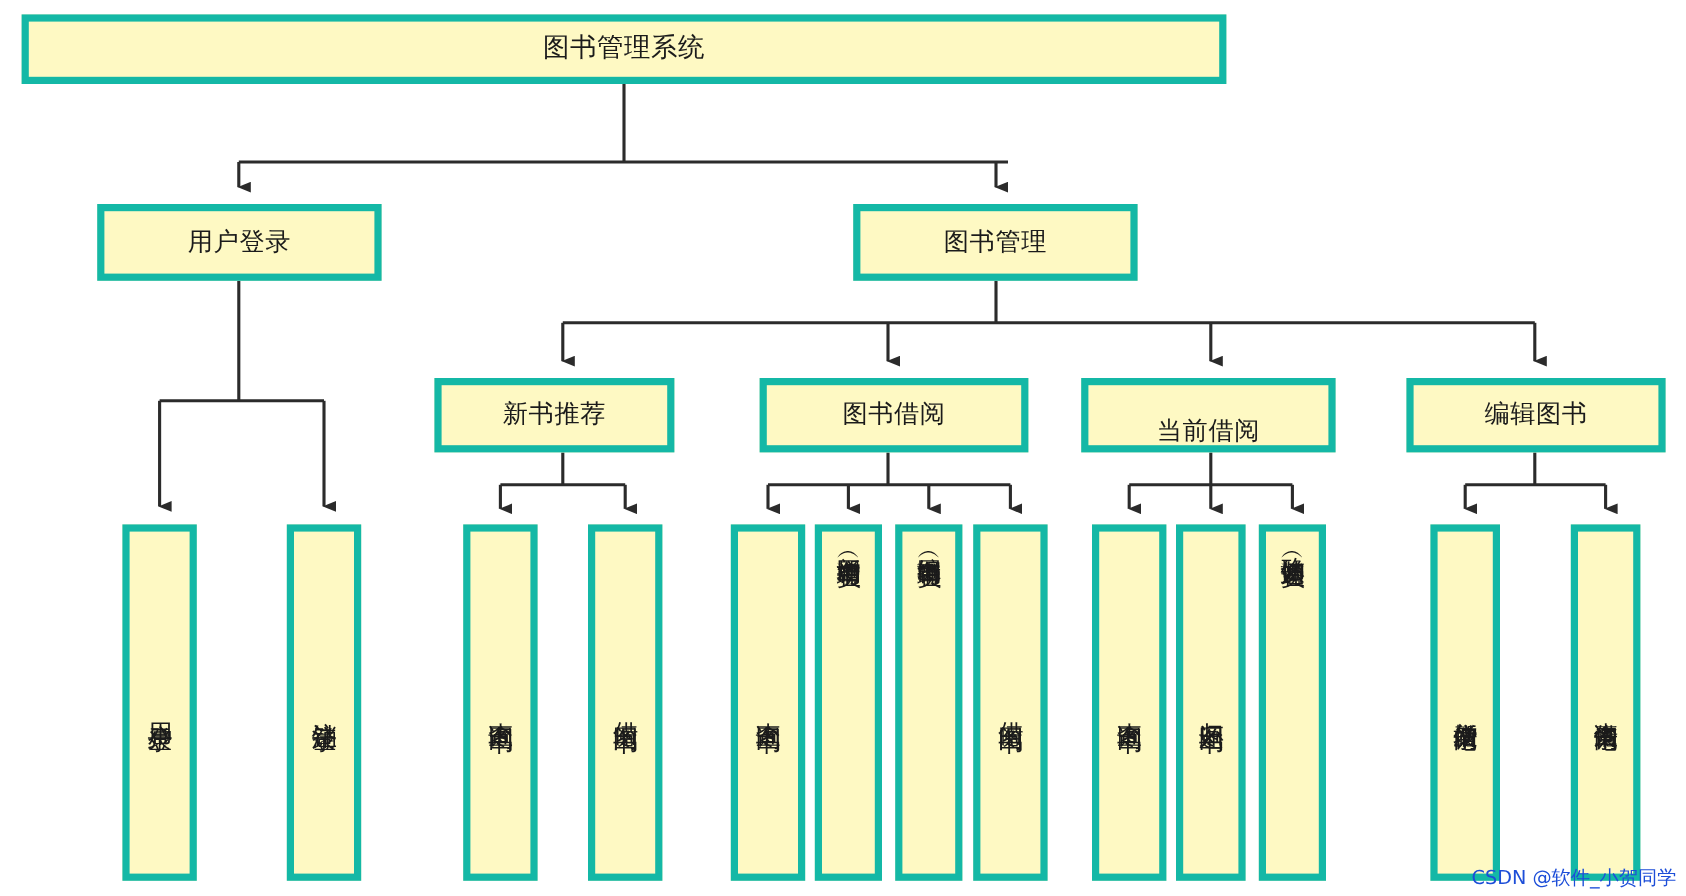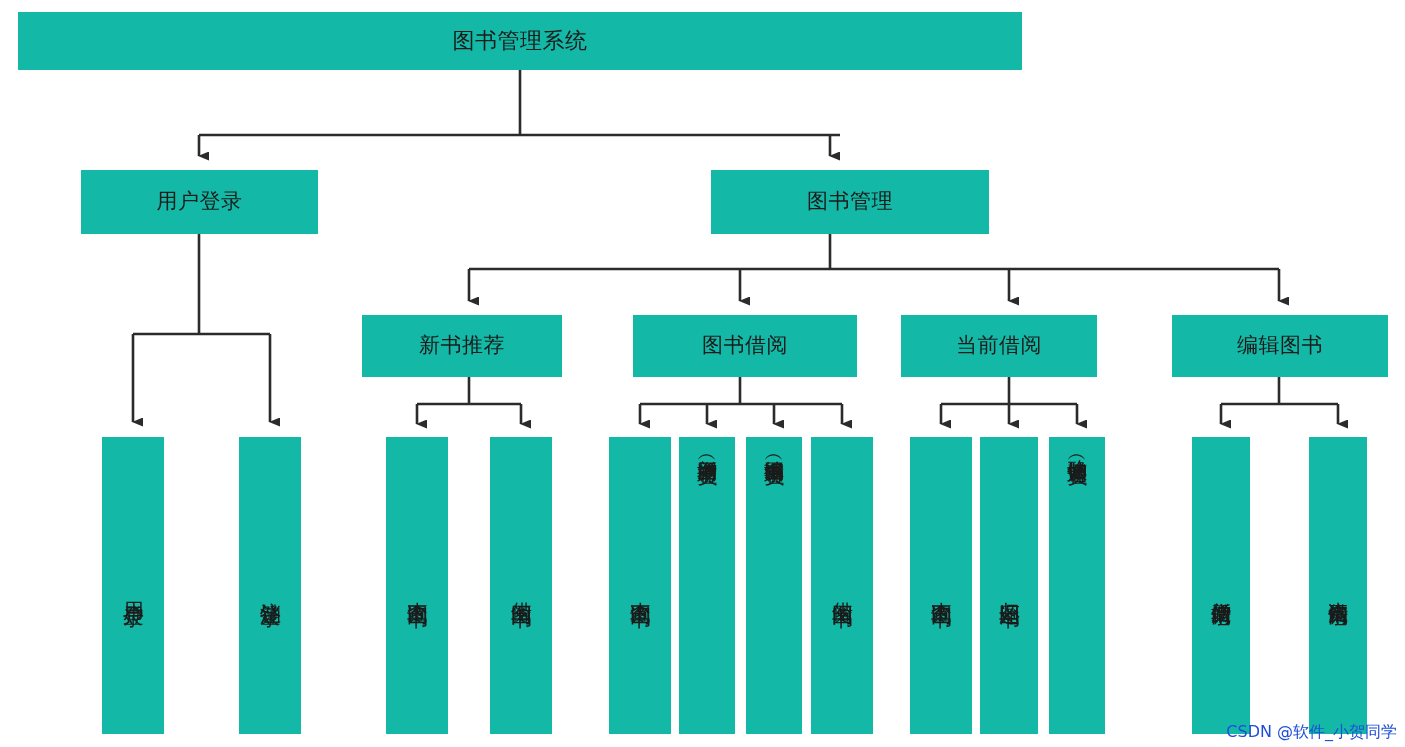--- a/index.html
+++ b/index.html
@@ -22,22 +22,22 @@
     position: absolute;
     left: 0;
     top: 0;
     width: 1405px;
     height: 747px;
     pointer-events: none;
   }
   .node {
     position: absolute;
     box-sizing: border-box;
-    background: #14b8a6;
-    border: 1px solid #14b8a6;
+    background: #fef9c3;
+    border: 6px solid #14b8a6;
     display: flex;
     align-items: center;
     justify-content: center;
     color: #1b1b1b;
   }
   .node-label {
     display: block;
     text-align: center;
     letter-spacing: 0.5px;
     white-space: nowrap;
@@ -132,33 +132,33 @@
   </svg>
 
   <div class="node root horiz" style="left:18px; top:12px; width:1004px; height:58px;">
     <span class="node-label">图书管理系统</span>
   </div>
 
   <div class="node horiz" style="left:81px; top:170px; width:237px; height:64px;">
     <span class="node-label">用户登录</span>
   </div>
 
-  <div class="node horiz" style="left:711px; top:170px; width:278px; height:64px;">
+  <div class="node horiz" style="left:711px; top:170px; width:237px; height:64px;">
     <span class="node-label">图书管理</span>
   </div>
 
   <div class="node horiz" style="left:362px; top:315px; width:200px; height:62px;">
     <span class="node-label">新书推荐</span>
   </div>
 
   <div class="node horiz" style="left:633px; top:315px; width:224px; height:62px;">
     <span class="node-label">图书借阅</span>
   </div>
 
-  <div class="node horiz" style="left:901px; top:315px; width:196px; height:62px;">
+  <div class="node horiz" style="left:901px; top:315px; width:212px; height:62px;align-items:flex-end;">
     <span class="node-label">当前借阅</span>
   </div>
 
   <div class="node horiz" style="left:1172px; top:315px; width:216px; height:62px;">
     <span class="node-label">编辑图书</span>
   </div>
 
   <div class="node leaf" style="left:102px; top:437px; width:62px; height:297px; align-items:center;">
     <span class="node-label">用户登录</span>
   </div>

